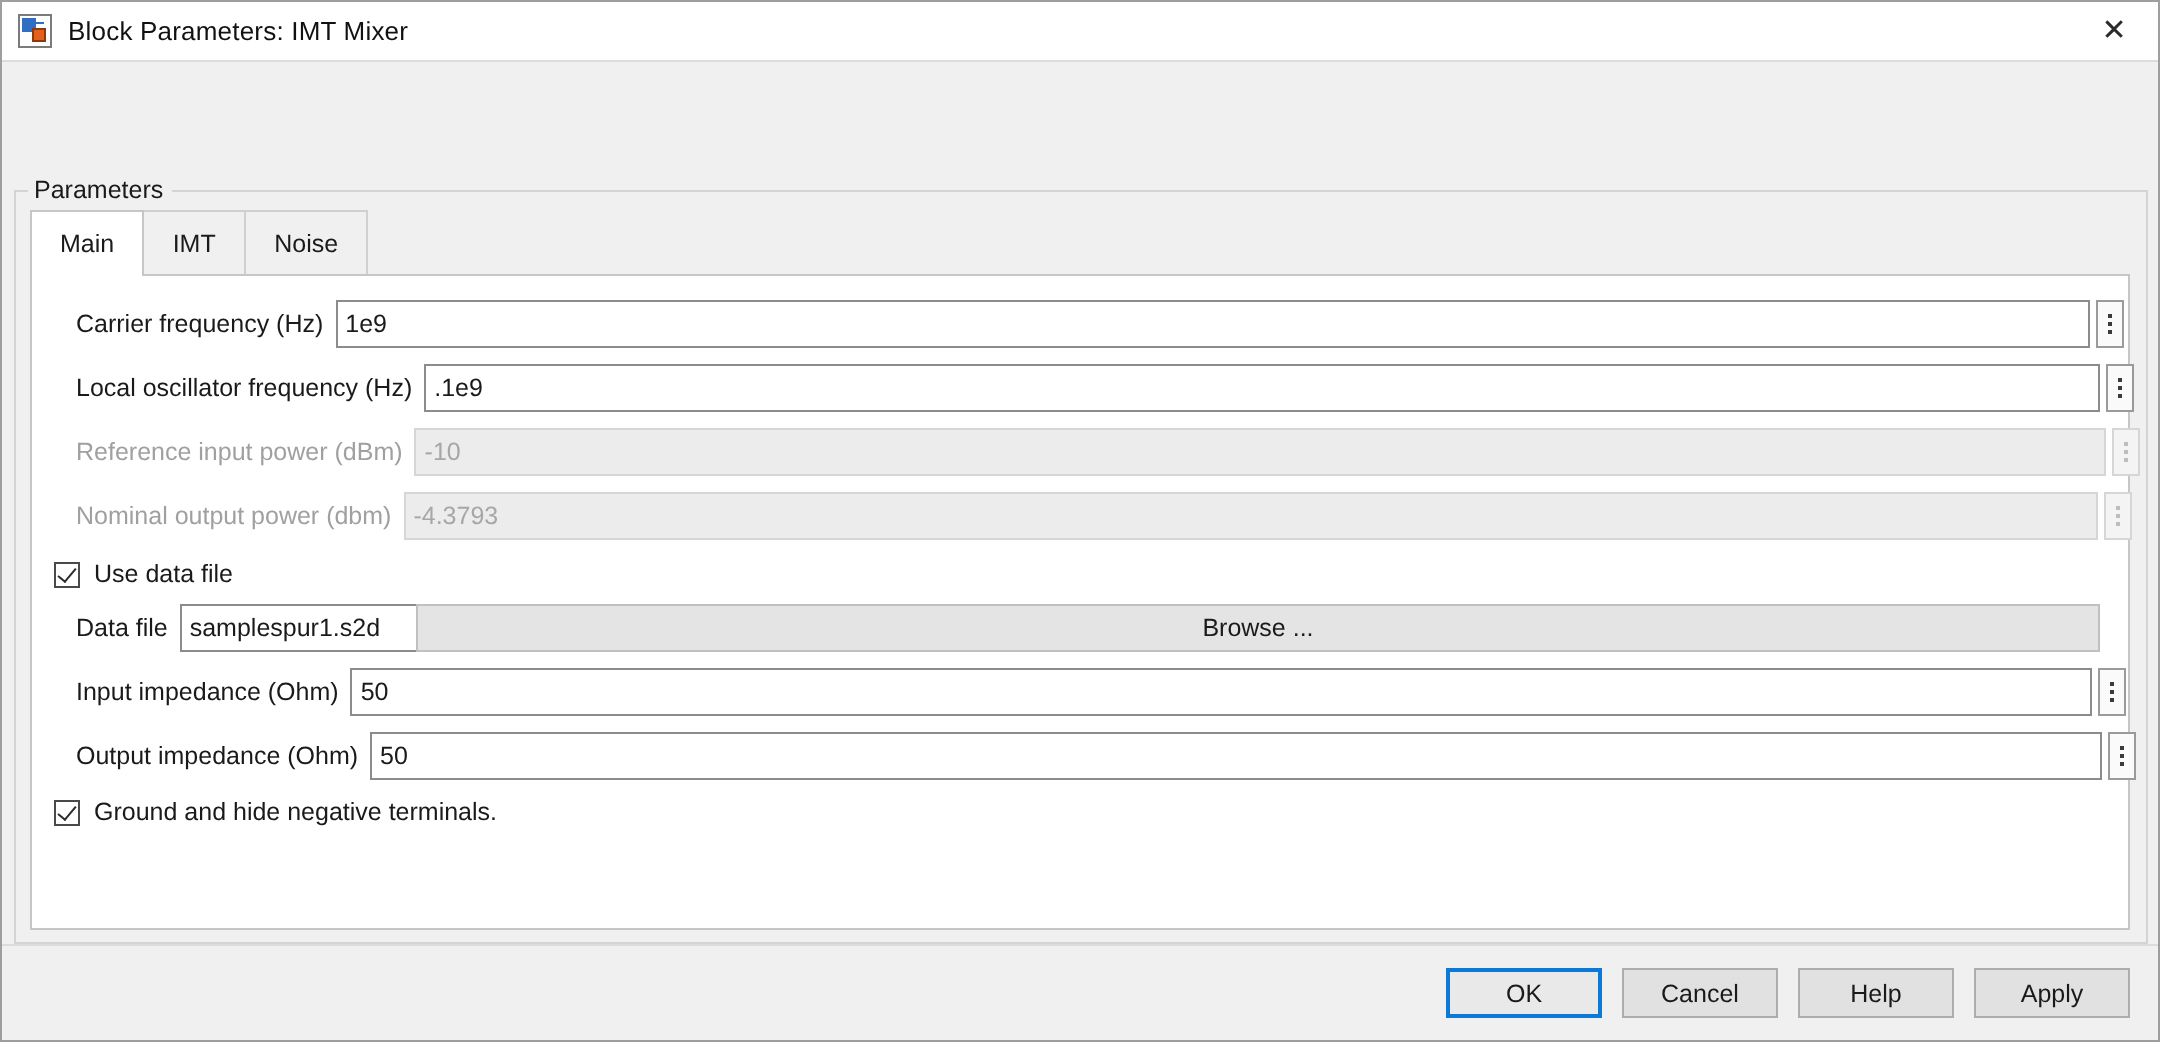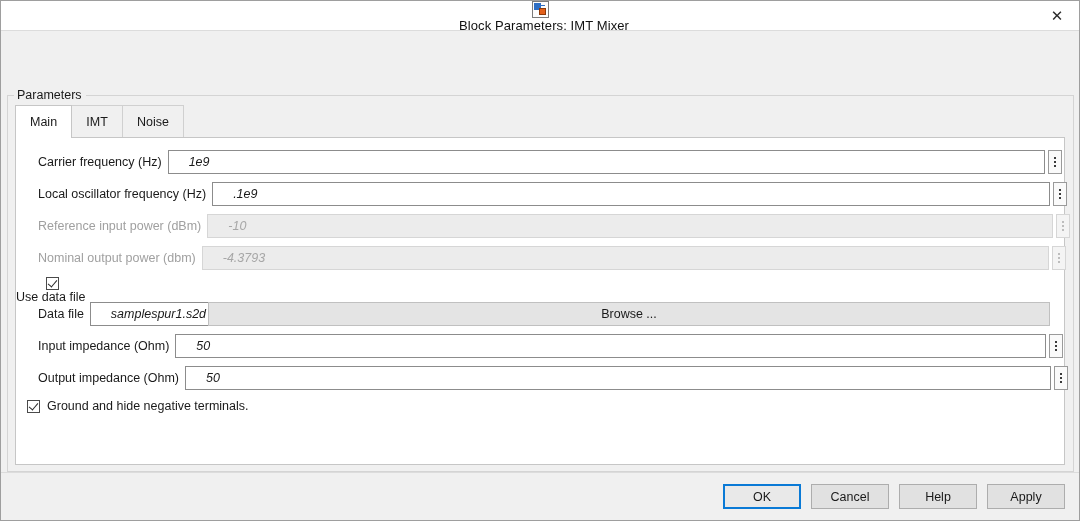--- a/index.html
+++ b/index.html
@@ -27,21 +27,20 @@
   
   .titlebar {
     height: 20px;
     min-height: 30px;
     background: #ffffff;
     border-bottom: 1px solid #dcdcdc;
     display: flex;
     align-items: center;
     padding: 0 0 0 8px;
     position: relative;
-    flex-direction: column;
   }
   .title-icon {
     width: 17px; height: 17px;
     margin-right: 8px;
     position: relative;
     flex: none;
   }
   .title-icon .frame {
     position: absolute; inset: 0;
     border: 1px solid #7b7b7b;
@@ -174,27 +173,26 @@
     padding-left: 22px;
   }
   .row-label.disabled { color: #a0a0a0; }
 
   .textfield {
     height: 24px;
     background: #ffffff;
     border: 1px solid #8c8c8c;
     display: flex;
     align-items: center;
-    padding: 0 20px;
+    padding: 0 4px;
     font-size: 12.5px;
     color: #1a1a1a;
     cursor: text;
     overflow: hidden;
     white-space: nowrap;
-    font-style: italic;
   }
   .textfield.disabled {
     background: #ececec;
     border: 1px solid #d6d6d6;
     color: #a7a7a7;
     cursor: default;
   }
 
   .stepper {
     width: 14px;
@@ -353,21 +351,21 @@
         <div class="row" style="top:108px;">
           <span class="row-label disabled">Nominal output power (dbm)</span>
           <span class="textfield disabled" style="width:847px; margin-left:6px;">-4.3793</span>
           <span class="stepper disabled">
               <i></i>
               <i></i>
               <i></i>
             </span>
         </div>
 
-        <div class="checkrow" style="top:139px; left:0;flex-direction:column;">
+        <div class="checkrow" style="top:139px; left:0;">
           <span class="checkbox checked"></span>
           <span class="cb-label">Use data file</span>
         </div>
 
         <div class="row" style="top:164px;">
           <span class="row-label">Data file</span>
           <span class="textfield" style="width:128px; margin-left:6px;">samplespur1.s2d</span>
         </div>
         <div class="browse-btn" style="left:192px; top:164px; width:842px;">Browse ...</div>
 

